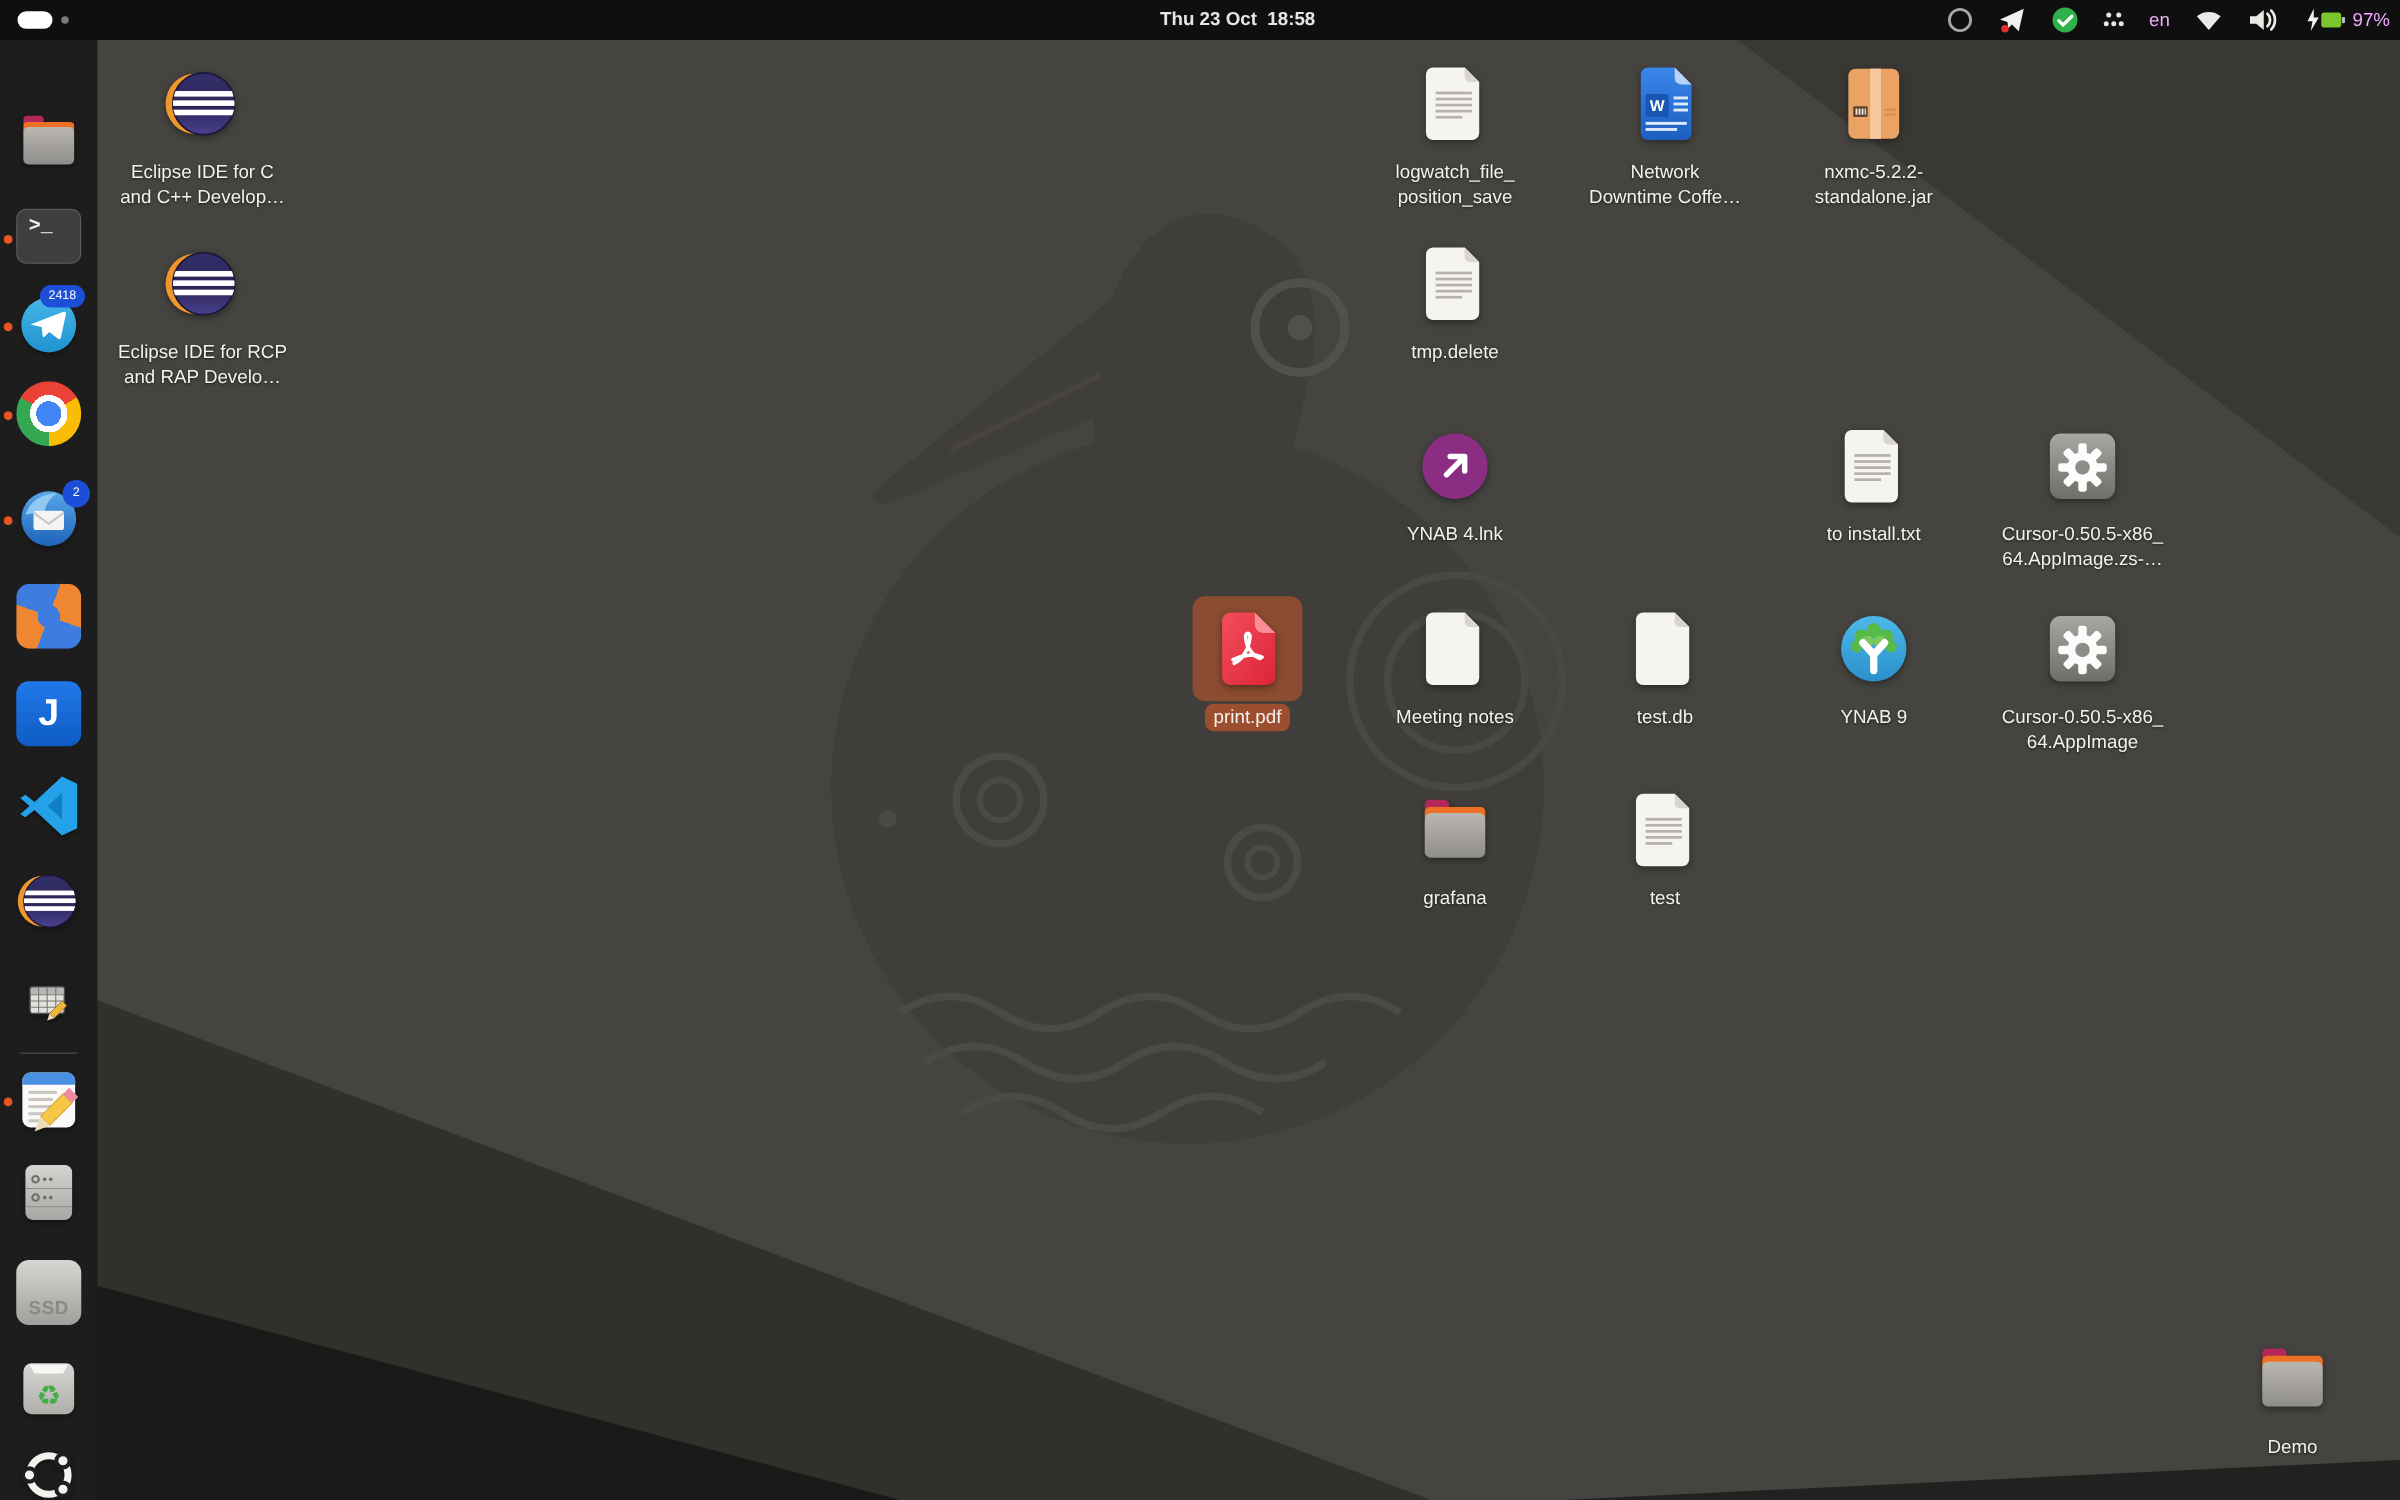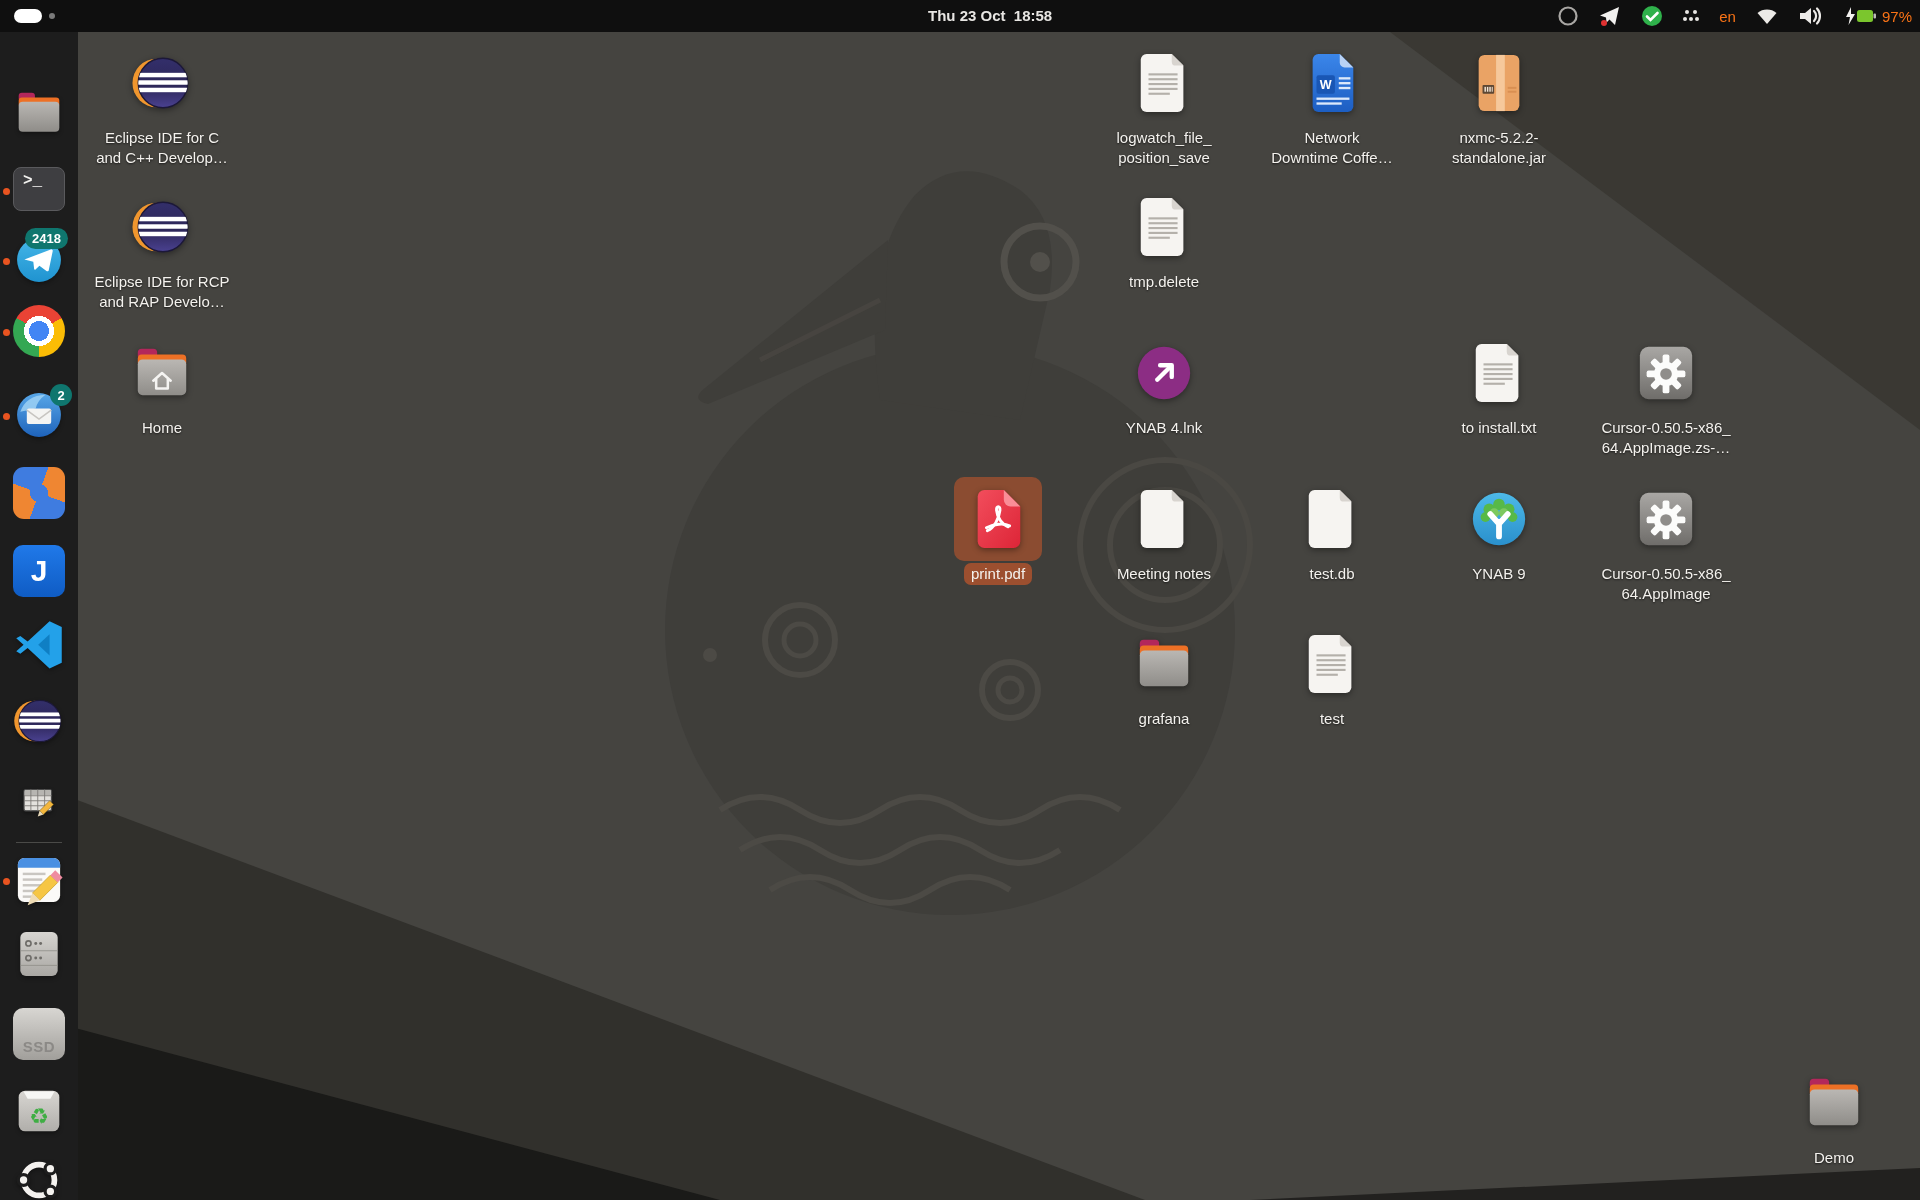--- a/index.html
+++ b/index.html
@@ -8,28 +8,28 @@
   
   #wallpaper{position:absolute;inset:0;}
   
   #topbar{position:absolute;left:0;top:0;width:1920px;height:32px;background:#0f0f0f;z-index:50;}
   .ws-pill{position:absolute;left:14px;top:9px;width:28px;height:14px;border-radius:7px;background:#ffffff;}
   .ws-dot{position:absolute;left:49px;top:13px;width:6px;height:6px;border-radius:50%;background:#7a7a7a;}
   #clock{position:absolute;left:928px;top:0;height:40px;line-height:32px;
     color:#e8e6e3;font-size:15px;font-weight:bold;white-space:pre;}
   #tray{position:absolute;right:8px;top:0;height:32px;display:flex;align-items:center;gap:19px;}
   .tray-item{display:flex;align-items:center;gap:5px;}
-  .tray-text{color:#f97316;font-size:15px;}
+  .tray-text{color:#f0abfc;font-size:15px;}
   
   #dock{position:absolute;left:0;top:32px;width:78px;height:1168px;background:#1d1d1d;z-index:40;}
   .dock-item{position:absolute;left:13px;width:52px;height:52px;}
   .dock-item svg{filter:drop-shadow(0 2px 2px rgba(0,0,0,.35));}
   .run-dot{position:absolute;left:3px;width:7px;height:7px;border-radius:50%;background:#e95420;}
-  .badge{position:absolute;top:-6px;right:-3px;background:#0f766e;color:#fff;
-    font-size:13px;font-weight:bold;line-height:1;padding:4px 7px;border-radius:12px;z-index:2;}
+  .badge{position:absolute;top:-6px;right:-3px;background:#1d4ed8;color:#fff;
+    font-size:10px;font-weight:normal;line-height:1;padding:4px 7px;border-radius:12px;z-index:2;}
   .badge.round{padding:0;width:22px;height:22px;border-radius:50%;display:flex;align-items:center;justify-content:center;right:-7px;top:-5px;}
   .dock-sep{position:absolute;left:16px;top:810px;width:46px;height:1px;background:#4a4a48;}
   .term-icon{width:52px;height:44px;margin-top:4px;background:#3e3e41;border:1px solid #5a5a5d;border-radius:8px;
     color:#f2f1ef;font-family:"Liberation Mono",monospace;font-size:16px;font-weight:bold;
     display:flex;align-items:flex-start;justify-content:flex-start;padding:4px 0 0 9px;box-sizing:border-box;}
   .chrome-icon{width:52px;height:52px;border-radius:50%;
     background:radial-gradient(circle,#4285f4 0 10px,#ffffff 10px 15px,rgba(0,0,0,0) 15px),
     conic-gradient(from -60deg,#ea4335 0 120deg,#fbbc05 120deg 240deg,#34a853 240deg 360deg);}
   .swirl-icon{width:52px;height:52px;border-radius:11px;
     background:radial-gradient(circle,#3f7ce0 0 9px,rgba(0,0,0,0) 9px),
@@ -444,28 +444,20 @@
   </div>
   <div class="ditem" style="left:82px;top:185px">
     <div class="icap">
         <svg class="ic" width="62" height="62">
           <use href="#i-ecl"></use>
         </svg>
       </div>
     <div class="dlabel">Eclipse IDE for RCP
 and RAP Develo…</div>
   </div>
-  <div class="ditem" style="left:82px;top:331px">
-    <div class="icap">
-        <svg class="ic" width="62" height="62">
-          <use href="#i-home"></use>
-        </svg>
-      </div>
-    <div class="dlabel">Home</div>
-  </div>
   <div class="ditem" style="left:1084px;top:41px">
     <div class="icap">
         <svg class="ic" width="62" height="62">
           <use href="#i-doc"></use>
         </svg>
       </div>
     <div class="dlabel">logwatch_file_
 position_save</div>
   </div>
   <div class="ditem" style="left:1252px;top:41px">

